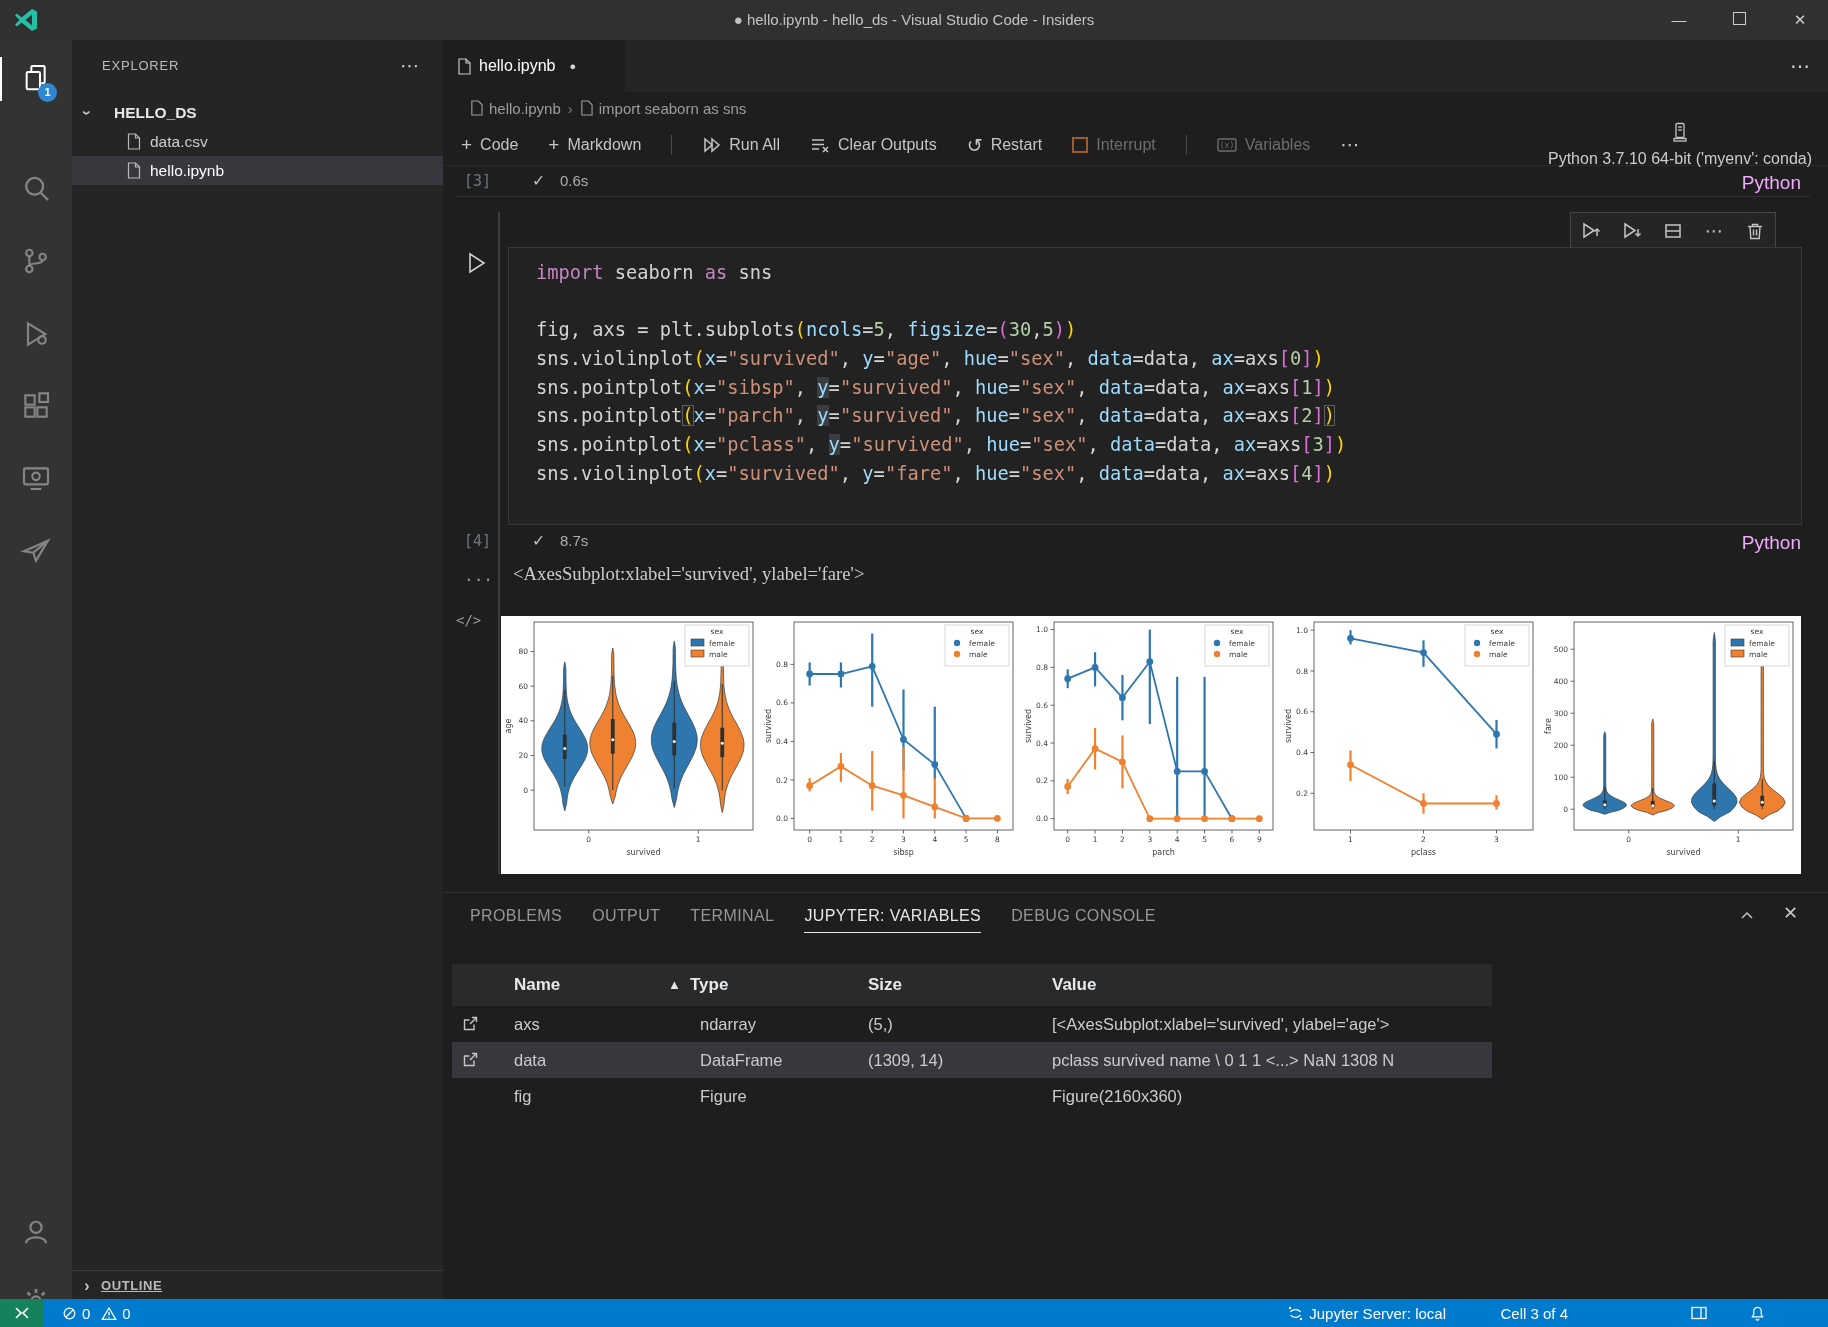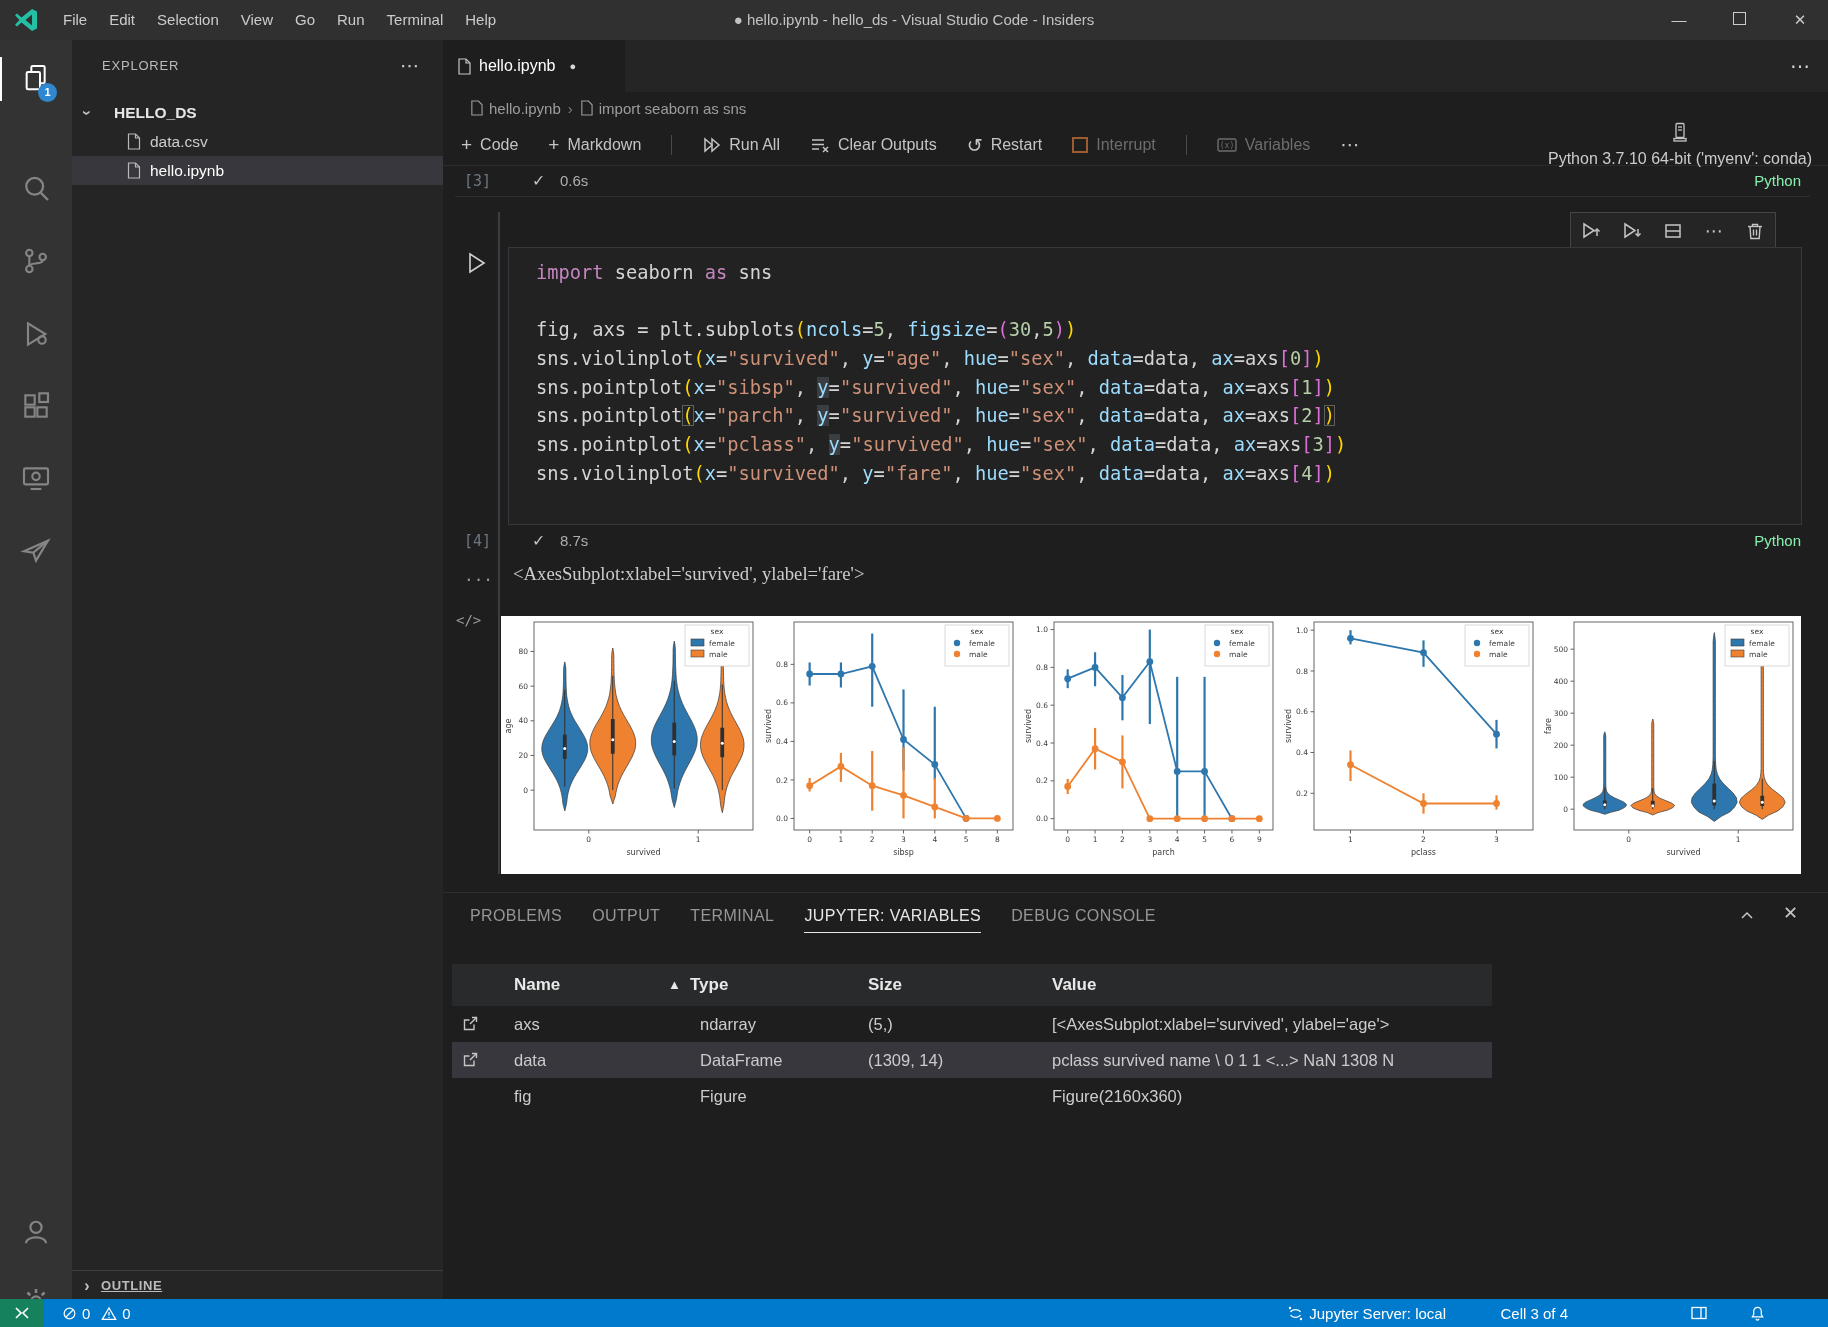--- a/index.html
+++ b/index.html
@@ -35,21 +35,21 @@
   .nbtoolbar{left:443px;top:124px;width:1385px;height:42px;display:flex;align-items:center;background:#1e1e1e;border-bottom:1px solid #2b2b2b;box-sizing:border-box;padding-left:18px;gap:30px;}
   .tbtn{display:flex;align-items:center;gap:8px;font-size:16px;color:#c5c5c5;white-space:nowrap;}
   .tbtn.dim{color:#6d6d6d;justify-content:center;}
   .tdivider{width:1px;height:20px;background:#4a4a4a;}
   .plus{font-size:19px;line-height:16px;}
   
   .mono{font-family:"DejaVu Sans Mono",monospace;}
   .gutter-idx{font-family:"DejaVu Sans Mono",monospace;font-size:15px;color:#6e7681;}
   .exec-time{font-size:15px;color:#aeaeae;}
   .check{color:#c2c2c2;font-size:16px;}
-  .lang-label{font-size:15px;color:#86efac;}
+  .lang-label{font-size:19px;color:#f0abfc;}
   .cell-toolbar{left:1570px;top:212px;width:206px;height:38px;background:#252526;border:1px solid #454545;box-sizing:border-box;display:flex;align-items:center;justify-content:space-around;}
   .ctb{width:36px;height:30px;display:flex;align-items:center;justify-content:center;color:#c5c5c5;}
   .codebox{left:508px;top:247px;width:1294px;height:278px;background:#222222;border:1px solid #37373d;box-sizing:border-box;}
   .codeline{height:28.7px;line-height:28.7px;white-space:pre;font-family:"DejaVu Sans Mono",monospace;font-size:18.7px;}
   .tk-kw{color:#c586c0;} .tk-d{color:#d4d4d4;} .tk-pa{color:#9cdcfe;} .tk-s{color:#ce9178;}
   .tk-n{color:#b5cea8;} .tk-b1{color:#ffd700;} .tk-b2{color:#da70d6;}
   .tk-hl{background:#3a3d41;} .tk-bx{outline:1px solid #5f5f5f;outline-offset:-1px;}
   .outtext{font-family:Liberation Serif, serif;font-size:18.7px;color:#cccccc;}
   .figure{left:501px;top:616px;width:1300px;height:258px;background:#ffffff;}
   .ctick{font-family:"DejaVu Sans",sans-serif;font-size:7.5px;fill:#3a3a3a;}
@@ -73,21 +73,20 @@
 <body>
 
 <div class="app">
 
   <div class="ab titlebar">
     <span class="ab" style="left:13px;top:7px;">
       <svg width="26" height="26" viewBox="0 0 26 26">
           <path fill="#24bfa5" d="M19 2 L24 4.5 L24 21.5 L19 24 L8.5 15.5 L4 19.5 L2 17.8 L6.5 13 L2 8.2 L4 6.5 L8.5 10.5 Z M19 7.5 L12.5 13 L19 18.5 Z"></path>
         </svg>
     </span>
-    <span class="ab" id="menubar" style="left:52px;top:0;"><span class="menu-item">File</span><span class="menu-item">Edit</span><span class="menu-item">Selection</span><span class="menu-item">View</span><span class="menu-item">Go</span><span class="menu-item">Run</span><span class="menu-item">Terminal</span><span class="menu-item">Help</span></span>
     <div class="ab win-title">● hello.ipynb - hello_ds - Visual Studio Code - Insiders</div>
     <span class="ab" style="right:0;top:0;">
       <span class="winctl">—</span>
       <span class="winctl"><span style="display:inline-block;width:11px;height:11px;border:1.2px solid #ccc;"></span></span>
       <span class="winctl">✕</span>
     </span>
   </div>
 
   <div class="ab activitybar">
     <div class="acticon" style="top:9px;">

